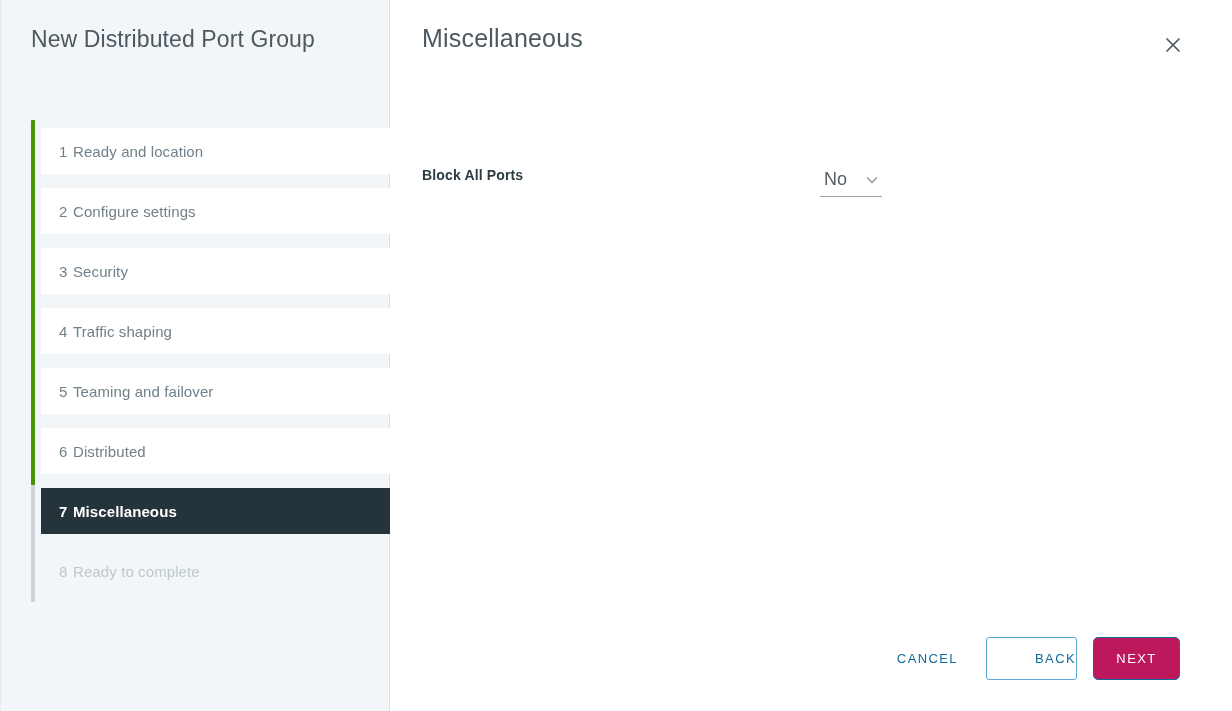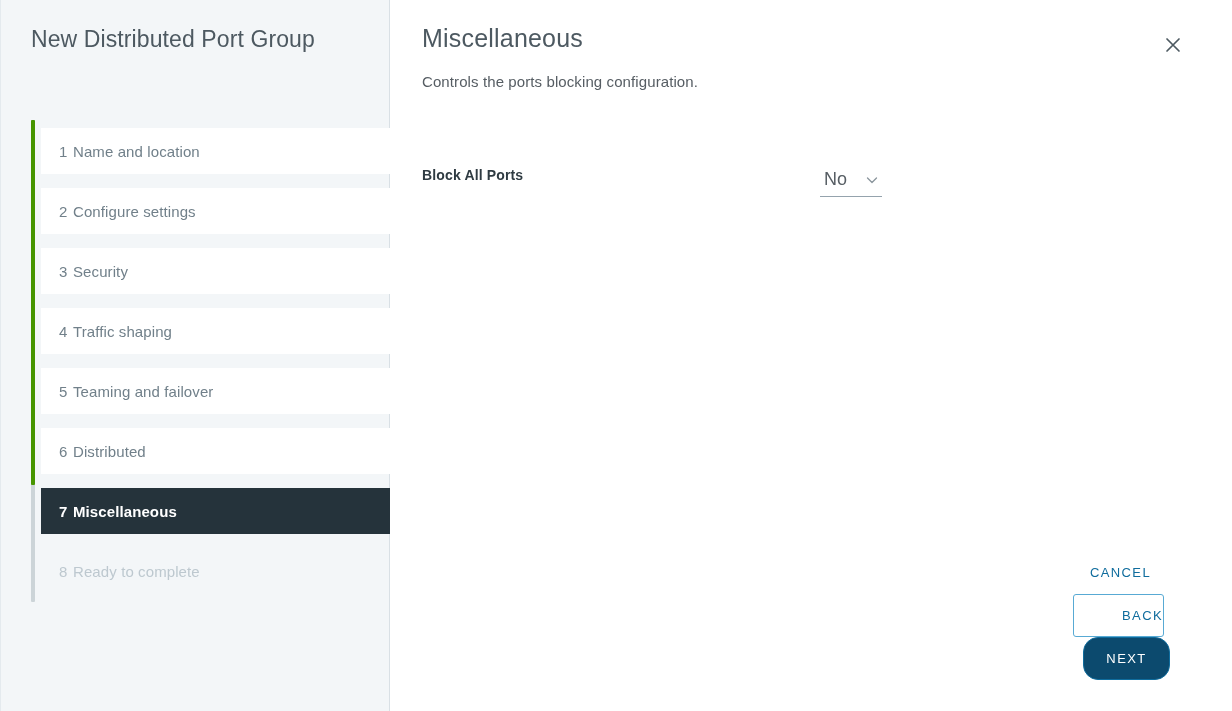--- a/index.html
+++ b/index.html
@@ -198,21 +198,20 @@
   }
 
   
   .footer {
     position: absolute;
     right: 32px;
     bottom: 31px;
     display: flex;
     align-items: center;
     gap: 0;
-    flex-direction: column;
   }
 
   .btn {
     font-family: "Liberation Sans", sans-serif;
     font-size: 13px;
     letter-spacing: 1.4px;
     cursor: pointer;
     border: none;
     background: none;
     display: inline-flex;
@@ -233,23 +232,23 @@
     border: 1px solid #58aad4;
     border-radius: 3px;
     width: 91px;
     height: 43px;
     margin-right: 16px;
     padding-left: 48px;
   }
 
   .btn-primary {
     color: #ffffff;
-    background: #0c4a6e;
+    background: #be185d;
     border: 1px solid #0f6c9d;
-    border-radius: 15px;
+    border-radius: 5px;
     width: 87px;
     height: 43px;
   }
 </style>
 </head>
 <body>
 
 <div class="wizard">
 
   <aside class="sidebar">
@@ -257,21 +256,21 @@
     <div class="wizard-title">New Distributed Port Group</div>
 
     <div class="rail">
       <div class="rail-fill"></div>
     </div>
 
     <nav class="steps">
 
       <div class="step">
         <span class="num">1</span>
-        <span class="label">Name and location</span>
+        <span class="label">Ready and location</span>
       </div>
 
       <div class="step">
         <span class="num">2</span>
         <span class="label">Configure settings</span>
       </div>
 
       <div class="step">
         <span class="num">3</span>
         <span class="label">Security</span>
@@ -310,21 +309,20 @@
     <div class="close-btn">
       <span>
         <svg width="20" height="20" viewBox="0 0 20 20" aria-hidden="true">
           <path d="M4 4 L16 16 M16 4 L4 16" stroke="#4d5961" stroke-width="1.7" fill="none" stroke-linecap="round"></path>
         </svg>
       </span>
     </div>
 
     <h1 class="panel-title">Miscellaneous</h1>
 
-    <p class="panel-subtitle">Controls the ports blocking configuration.</p>
 
     <div class="form-area">
       <div class="form-row">
         <span class="form-label">Block All Ports</span>
 
         <div class="select-wrap">
           <span class="select-value">No</span>
           <span class="chevron">
             <svg width="16" height="16" viewBox="0 0 16 16" aria-hidden="true">
               <path d="M3.5 6 L8 10.5 L12.5 6" stroke="#8a959c" stroke-width="1.3" fill="none" stroke-linecap="round" stroke-linejoin="round"></path>

